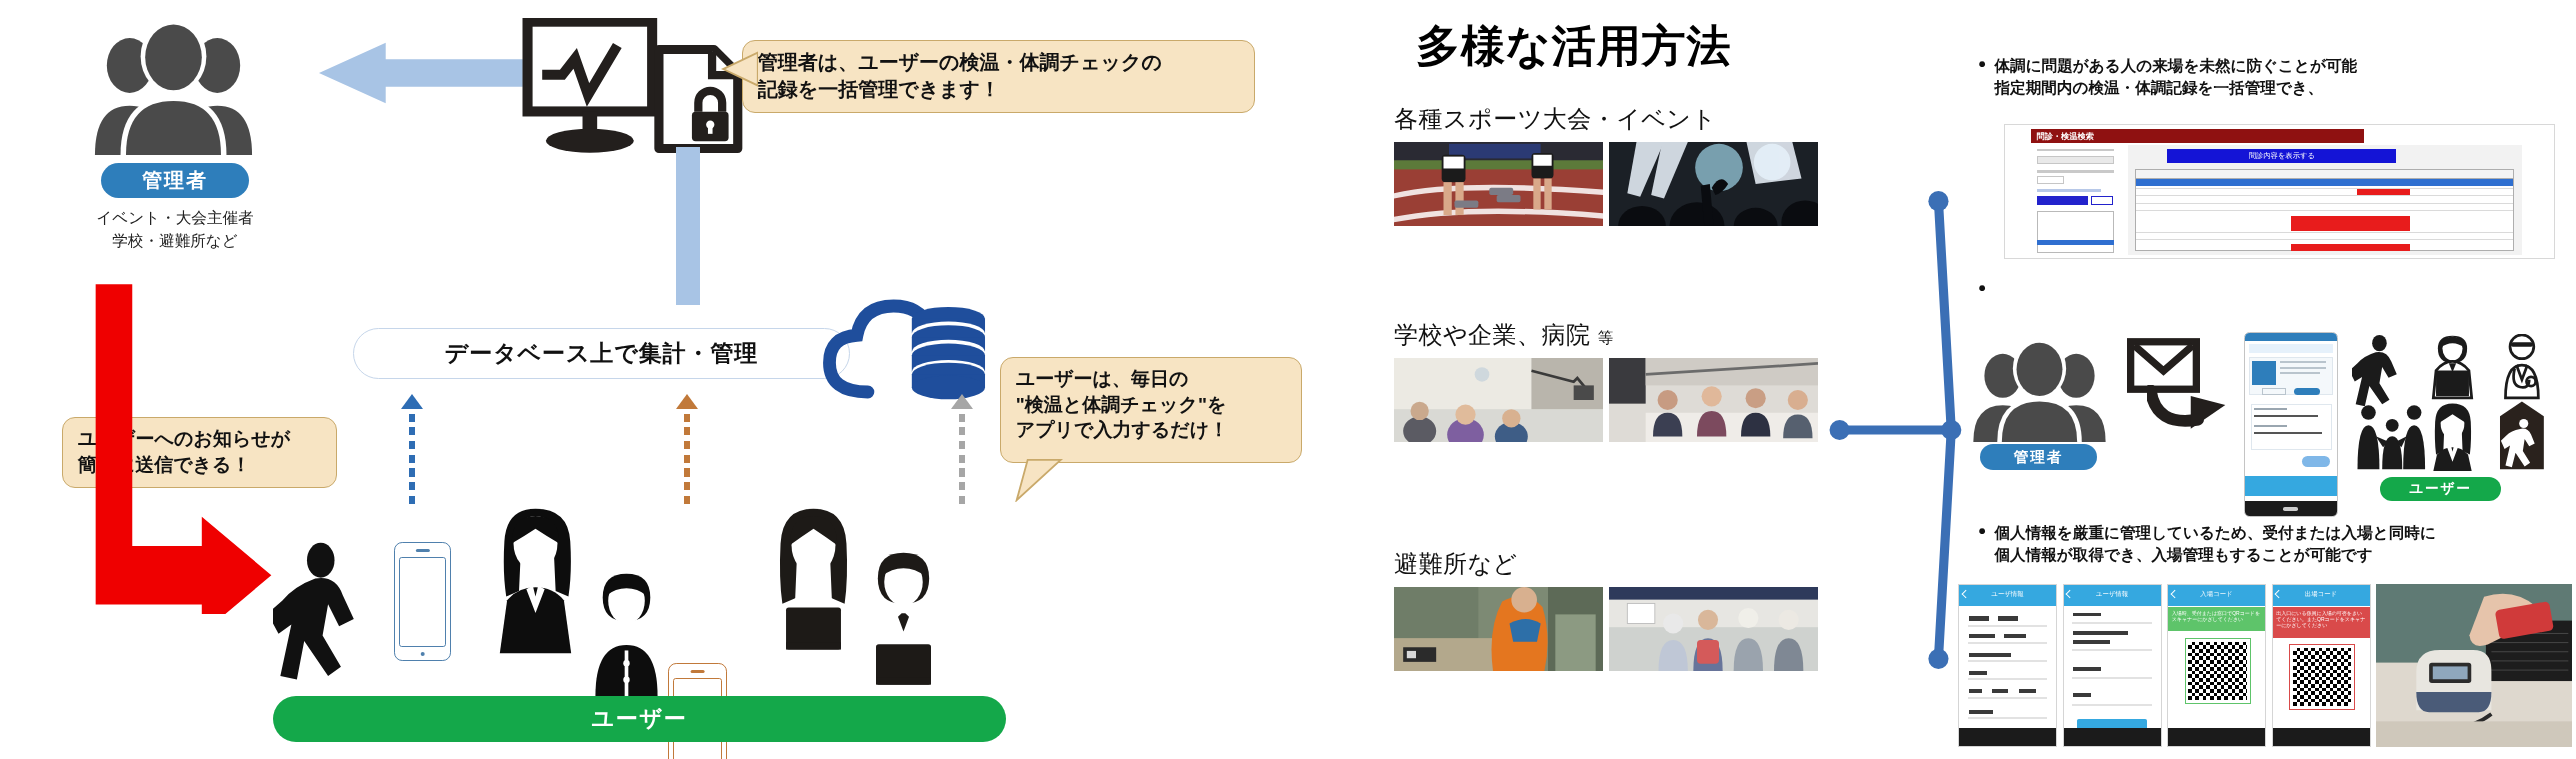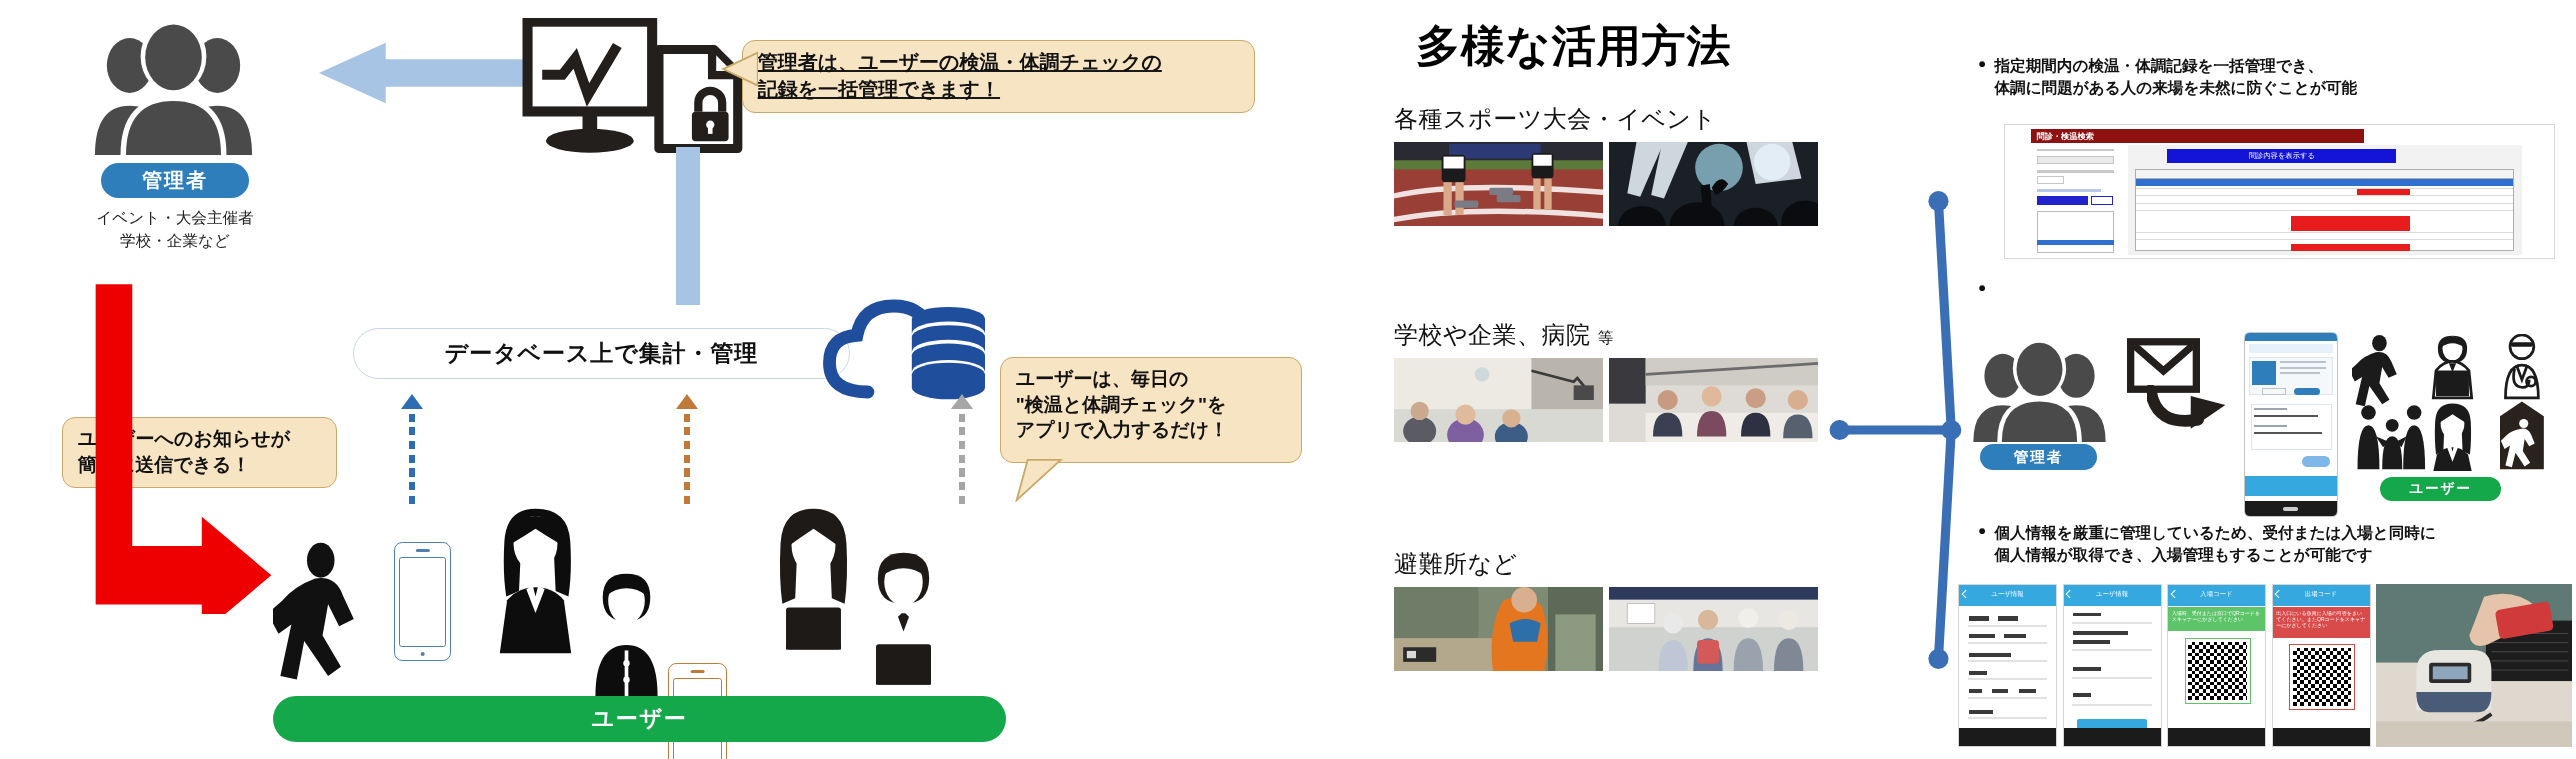--- a/index.html
+++ b/index.html
@@ -96,21 +96,21 @@
       </g>
     </svg>
   </div>
 
   <div class="abs pill pill-admin" style="left:101px;top:163px;width:148px;height:35px;font-size:20px;">
     <span>管理者</span>
   </div>
 
   <div class="abs cap-label" style="left:55px;top:207px;width:240px;">
     <div>イベント・大会主催者</div>
-    <div>学校・企業など</div>
+    <div>学校・避難所など</div>
   </div>
 
   <div class="abs" style="left:317px;top:41px;width:206px;height:64px;">
     <svg viewBox="0 0 225 70" width="206" height="64">
       <path d="M225 20 L75 20 L75 2 L2 35 L75 68 L75 50 L225 50 Z" fill="#a8c4e5"></path>
     </svg>
   </div>
 
   <div class="abs" style="left:522px;top:18.3px;width:165px;height:142px;">
     <svg viewBox="0 0 180 155" width="165" height="142">
@@ -125,21 +125,21 @@
     <svg viewBox="0 0 110 120" width="101" height="110">
       <path d="M14 6 L74 6 L100 32 L100 114 L14 114 Z" fill="#ffffff" stroke="#231f1d" stroke-width="10" stroke-linejoin="round"></path>
       <path d="M72 8 L72 34 L98 34" fill="#ffffff" stroke="#231f1d" stroke-width="9"></path>
       <rect x="50" y="74" width="40" height="32" rx="4" fill="#231f1d"></rect>
       <path d="M57 74 V64 a13 13 0 0 1 26 0 V74" fill="none" stroke="#231f1d" stroke-width="9"></path>
       <circle cx="70" cy="88" r="4.5" fill="#ffffff"></circle>
       <rect x="67.5" y="88" width="5" height="10" fill="#ffffff"></rect>
     </svg>
   </div>
 
-  <div class="abs" style="left:742px;top:40px;width:513px;height:73px;text-decoration:underline;">
+  <div class="abs" style="left:742px;top:40px;width:513px;height:73px;">
     <svg class="abs" width="37" height="42" viewBox="0 0 40 46" style="left:-21px;top:9.2px;">
       <path d="M40 4 L2 22 L40 40 Z" fill="#f7e4c3" stroke="#c9a96a" stroke-width="2"></path>
     </svg>
     <div class="balloon" style="width:513px;height:73px;font-size:20px;">
       <div>管理者は、ユーザーの検温・体調チェックの</div>
       <div>記録を一括管理できます！</div>
     </div>
   </div>
 
   <div class="abs" style="left:676px;top:147px;width:24px;height:158px;background:#a8c4e5;"></div>
@@ -462,22 +462,22 @@
         <circle cx="126" cy="545" r="11"></circle>
         <circle cx="18" cy="295" r="11"></circle>
         <circle cx="140" cy="295" r="11"></circle>
       </g>
     </svg>
   </div>
 
   <div class="abs bullet" style="left:604px;top:55px;width:586px;font-size:15.6px;">
     <span class="bdot">●</span>
     <span>
+      <span style="display:block">体調に問題がある人の来場を未然に防ぐことが可能</span>
       <span style="display:block">指定期間内の検温・体調記録を一括管理でき、</span>
-      <span style="display:block">体調に問題がある人の来場を未然に防ぐことが可能</span>
     </span>
   </div>
 
   <div class="abs" style="left:630px;top:124px;width:549px;height:133px;background:#ffffff;border:0.9px solid #d8d8d8;overflow:hidden;">
     <div class="abs" style="left:26px;top:3.7px;width:333px;height:14.7px;background:#8f1111;color:#fff;font-size:8.2px;font-weight:bold;display:flex;align-items:center;padding-left:5.5px;box-sizing:border-box;">
       <span>問診・検温検索</span>
     </div>
 
     <div class="abs" style="left:26px;top:20px;width:88px;height:110px;background:#fff;">
       <div class="abs" style="left:5.5px;top:3.7px;width:77px;height:2.7px;background:#c9c9c9;"></div>

